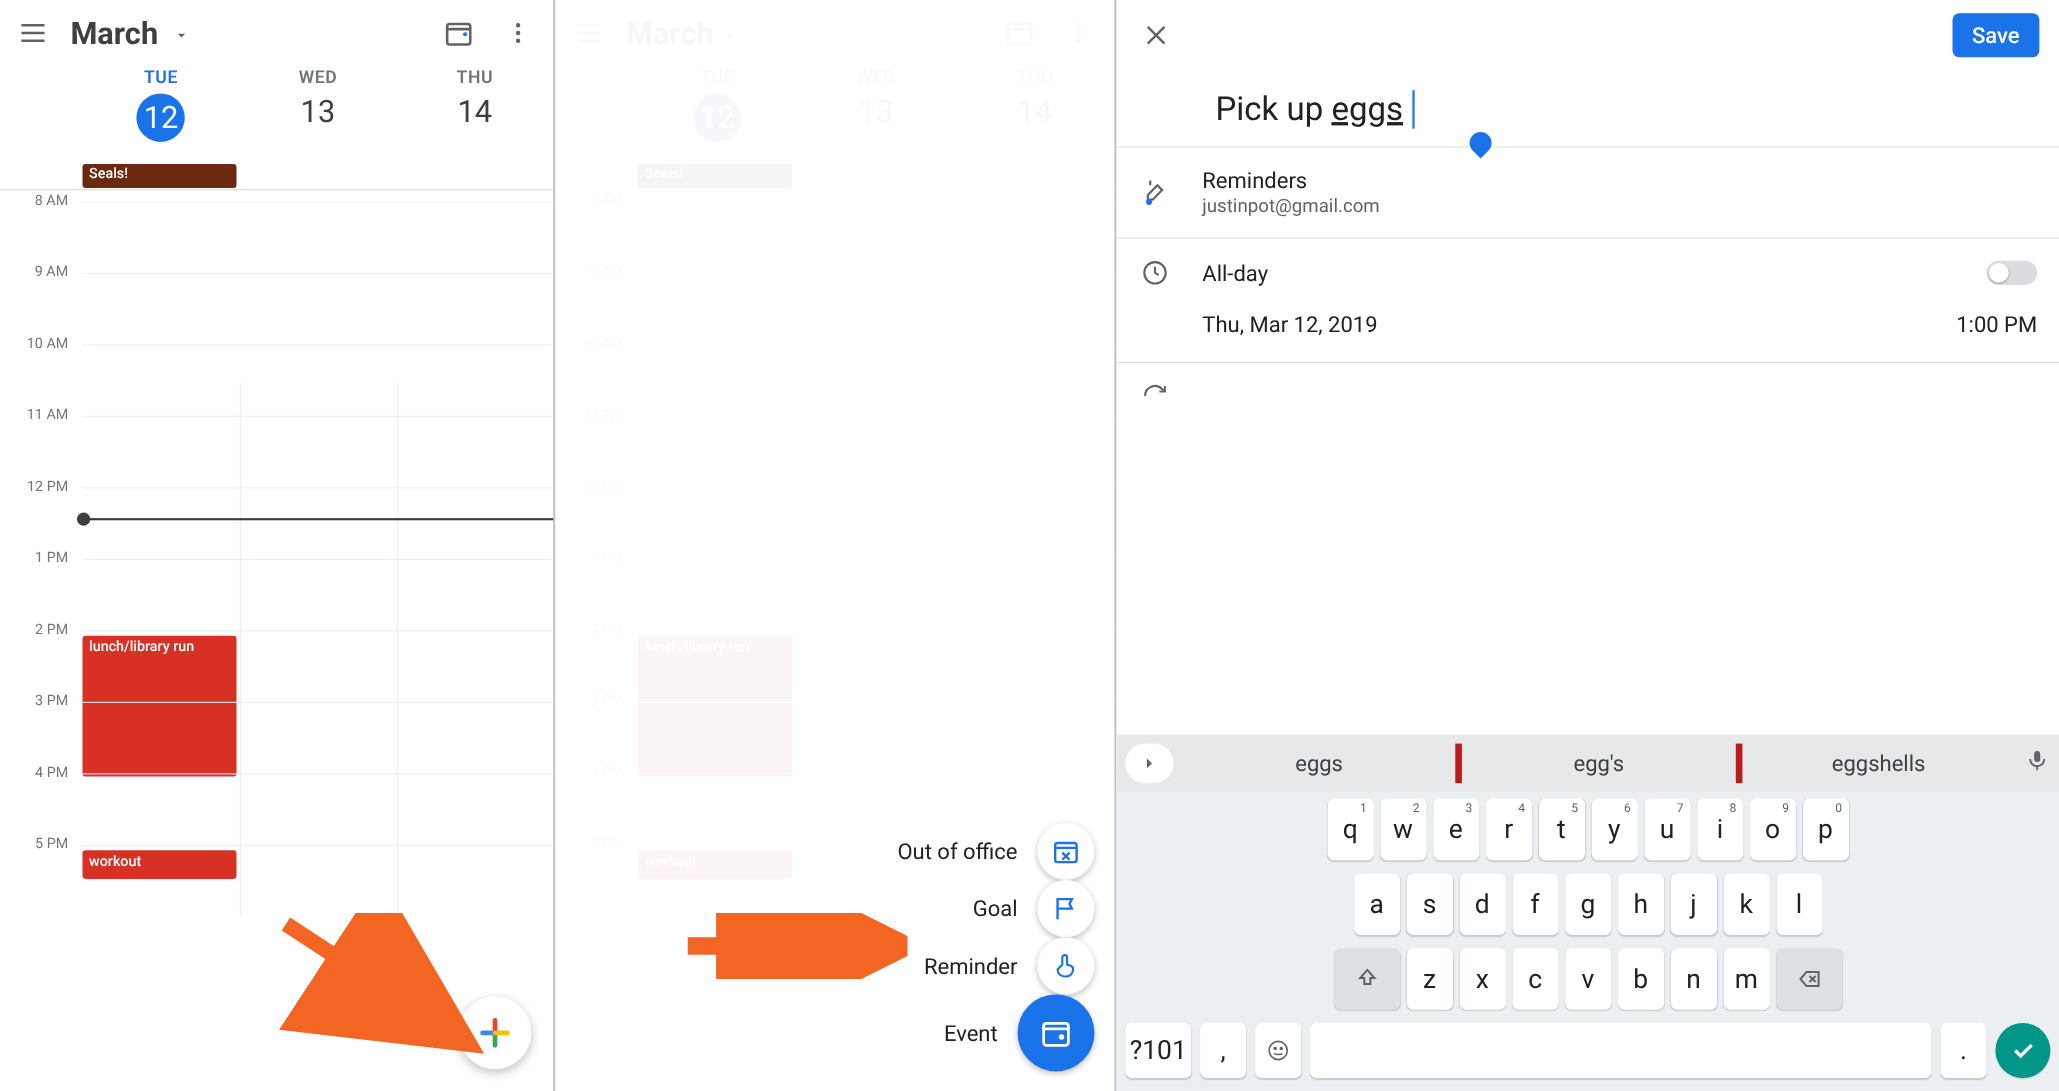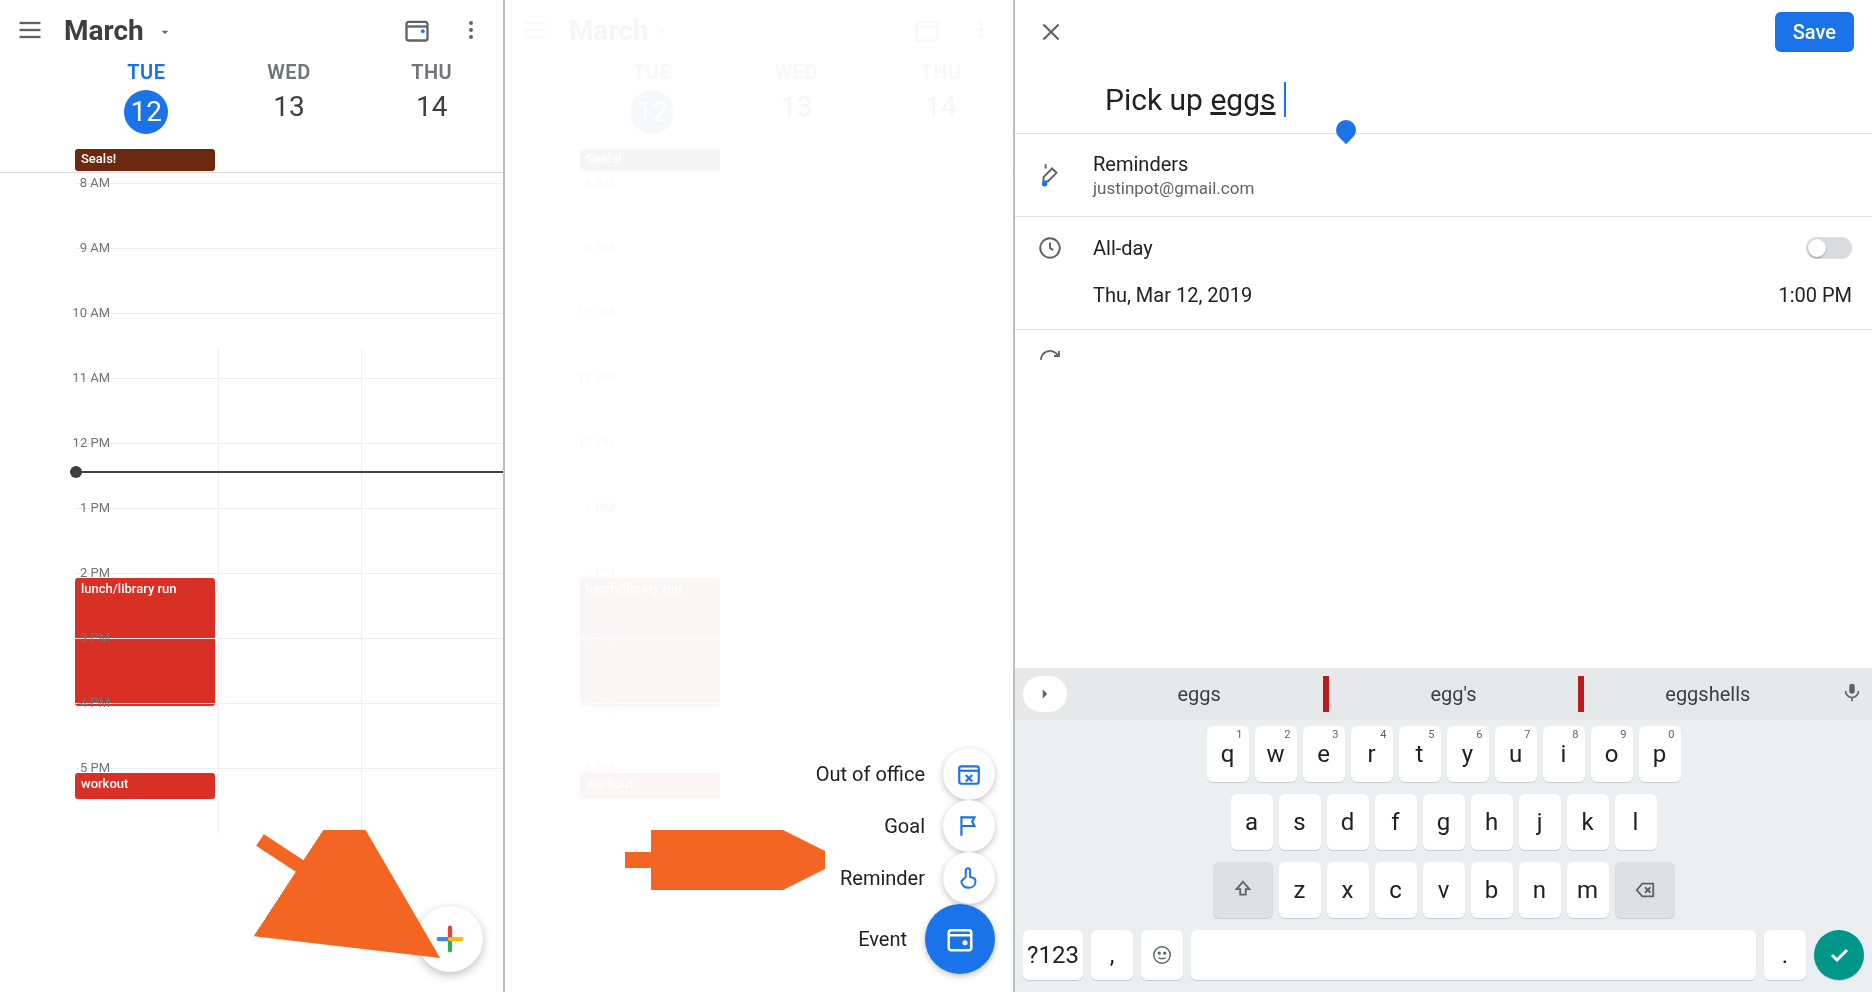--- a/index.html
+++ b/index.html
@@ -21,30 +21,30 @@
     display:flex; align-items:center; height:60px; padding:0 12px;
   }
   .hamburger { width:36px; height:36px; display:flex; align-items:center; justify-content:center; }
   .hamburger svg { width:28px; height:28px; }
   .month-title { font-size:28px; color:#3c4043; margin-left:16px; font-weight:700; }
   .month-drop { display:inline-block; margin-left:6px; }
   .header-icons { margin-left:auto; display:flex; gap:14px; align-items:center; }
   .header-icons .iconbox { width:40px; height:40px; display:flex; align-items:center; justify-content:center;}
   .p1-dayheads { display:flex; padding-left:75px; height:85px;}
   .dayhead { flex:1; text-align:center; }
-  .dow { font-size:20px; font-weight:600; color:#70757a; letter-spacing:0.5px; }
+  .dow { font-size:16px; font-weight:600; color:#70757a; letter-spacing:0.5px; }
   .dow.selday { color:#1a73e8; }
   .daynum { font-size:28px; color:#3c4043; margin-top:6px;}
   .daynum.selday { background:#1a73e8; color:#fff; width:44px; height:44px; line-height:44px; border-radius:22px; display:inline-block;}
   .allday-row { position:relative; height:28px; border-bottom:1px solid #dadce0; }
   .allday-event { position:absolute; left:75px; width:140px; top:4px; height:22px; background:#6b2a0f; color:#fff; font-size:13px; padding:2px 6px; border-radius:3px; font-weight:500;}
   .p1-grid { position:relative; margin-top:10px;}
   .timerow { height:65px; position:relative; }
   .timerow::before { content:""; position:absolute; left:75px; right:0; top:0; border-top:1px solid #eceff1;}
-  .timelabel { position:absolute; left:0; top:-8px; font-size:13px; color:#70757a; width:62px; text-align:right;margin-left:48px;}
+  .timelabel { position:absolute; left:0; top:-8px; font-size:13px; color:#70757a; width:62px; text-align:right;}
   .colsep { position:absolute; top:165px; bottom:0; width:1px; background:#eceff1; }
   .colsep.c1 { left:218px;} .colsep.c2{ left:361px;}
   .now-line { position:absolute; left:75px; right:0; top:288px; height:2px; background:#3c4043;}
   .now-dot { position:absolute; left:70px; top:283px; width:12px; height:12px; border-radius:50%; background:#3c4043;}
   .ev-block { position:absolute; background:#d93025; color:#fff; font-size:13px; padding:3px 6px; border-radius:3px; font-weight:500;}
   .fab-plus { position:absolute; right:20px; bottom:20px; width:66px; height:66px; border-radius:50%; background:#fff; box-shadow:0 3px 10px rgba(0,0,0,.25); display:flex; align-items:center; justify-content:center;}
   .arrow1 { position:absolute; left:250px; top:830px; pointer-events:none;}
 
   
   .dim { position:absolute; inset:0; background:rgba(255,255,255,0.88);}
@@ -452,21 +452,21 @@
         <div class="key">m</div>
         <div class="key backsp">
           <svg width="26" height="22" viewBox="0 0 24 24" fill="none" stroke="#5f6368" stroke-width="2">
             <path d="M21 5H9l-6 7 6 7h12z"></path>
             <line x1="12" y1="9" x2="18" y2="15"></line>
             <line x1="18" y1="9" x2="12" y2="15"></line>
           </svg>
         </div>
       </div>
     <div class="bottomrow">
-      <div class="key wide">?123</div>
+      <div class="key wide">?101</div>
       <div class="key">,</div>
       <div class="key">
         <svg width="22" height="22" viewBox="0 0 24 24" fill="none" stroke="#5f6368" stroke-width="1.6">
             <circle cx="12" cy="12" r="9"></circle>
             <circle cx="9" cy="10" r="1" fill="#5f6368"></circle>
             <circle cx="15" cy="10" r="1" fill="#5f6368"></circle>
             <path d="M8 15c1.3 1.3 6.7 1.3 8 0"></path>
           </svg>
       </div>
       <div class="key space"></div>

